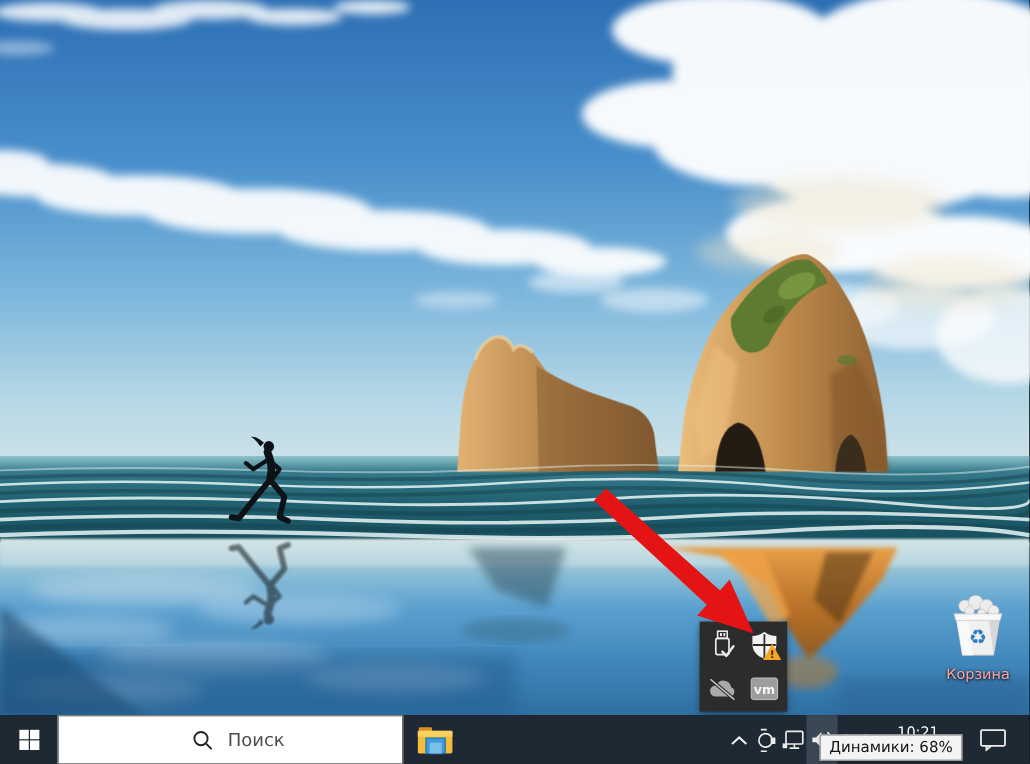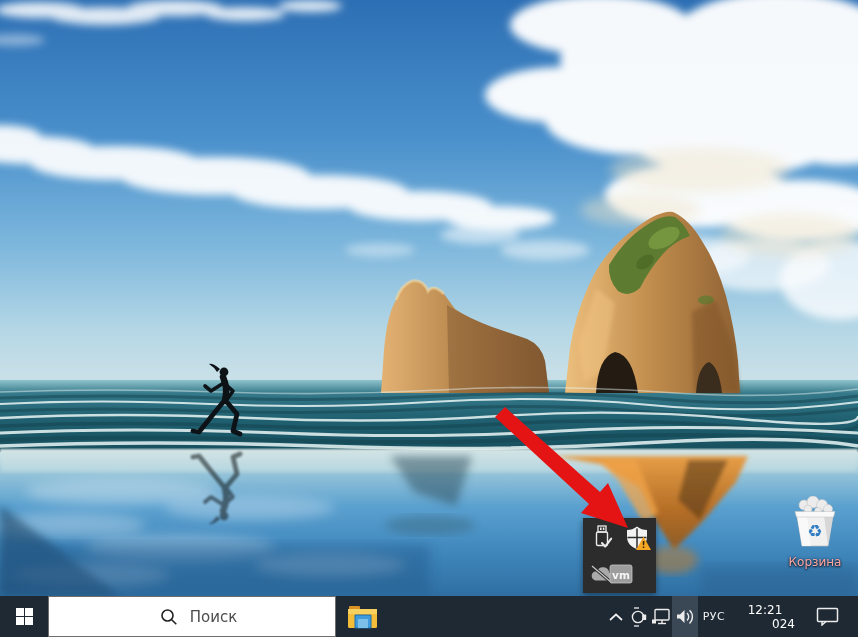--- a/index.html
+++ b/index.html
@@ -257,21 +257,21 @@
     </div>
 
     <div class="tp-icon" style="left:6px;top:46px;">
       <svg width="26" height="22" viewBox="0 0 26 22">
         <path d="M6.5,16.5 h12.5 a4,4 0 0 0 1.2,-7.8 a6.2,6.2 0 0 0 -12,-1.4 a4.4,4.4 0 0 0 -1.7,9.2 Z" fill="#a9a9a9"></path>
         <line x1="3" y1="2" x2="23" y2="19" stroke="#2c2c2c" stroke-width="3"></line>
         <line x1="3" y1="2" x2="23" y2="19" stroke="#c9c9c9" stroke-width="1.2"></line>
       </svg>
     </div>
 
-    <div class="tp-icon" style="left:26px;top:46px;">
+    <div class="tp-icon" style="left:42px;top:46px;">
       <svg width="25" height="21" viewBox="0 0 25 21">
         <rect x="1" y="1" width="22" height="18" rx="2" fill="#9d9d9d" stroke="#c4c4c4" stroke-width=".8"></rect>
         <text x="12" y="14.5" font-size="10.5" font-weight="bold" text-anchor="middle" fill="#f5f5f5" font-family="DejaVu Sans">vm</text>
       </svg>
     </div>
   </div>
 
   <div class="abs arrow-overlay">
     <svg width="858" height="637" viewBox="0 0 858 637">
       <polygon points="495,417 589,504 581,513 628,528 608,483 600,492 505,407" fill="#e41414"></polygon>
@@ -335,26 +335,27 @@
       <svg width="19" height="20" viewBox="0 0 19 20">
         <path d="M1,7.5 h3 l4.5,-4.5 v13 l-4.5,-4.5 h-3 Z" fill="#ececec"></path>
         <path d="M11,6 a5,5 0 0 1 0,7.5" stroke="#ececec" stroke-width="1.4" fill="none"></path>
         <path d="M13.5,3.2 a9,9 0 0 1 0,13.2" stroke="#ececec" stroke-width="1.4" fill="none"></path>
       </svg>
     </div>
 
     <div class="tb-btn lang">РУС</div>
 
     <div class="clock abs">
-      <span>12:21</span>
+      <span>10:21</span>
       <span class="date-frag">024</span>
     </div>
 
     <div class="tb-btn action">
       <svg width="23" height="19" viewBox="0 0 23 19">
         <rect x="1.5" y="1.5" width="20" height="13" rx="1" fill="none" stroke="#ececec" stroke-width="1.5"></rect>
         <path d="M6,14.5 L6,18 L10,14.5" fill="none" stroke="#ececec" stroke-width="1.5"></path>
       </svg>
     </div>
   </div>
 
+  <div class="abs tooltip">Динамики: 68%</div>
 
 </div>
 
 </body></html>

